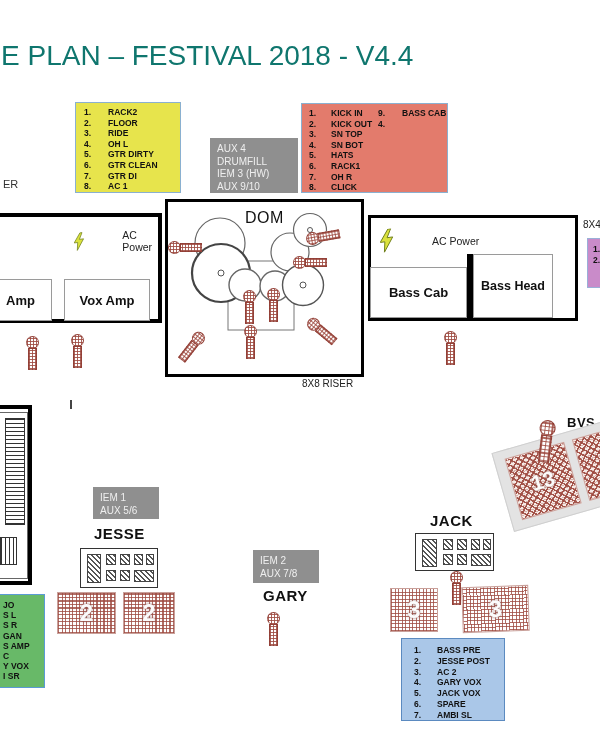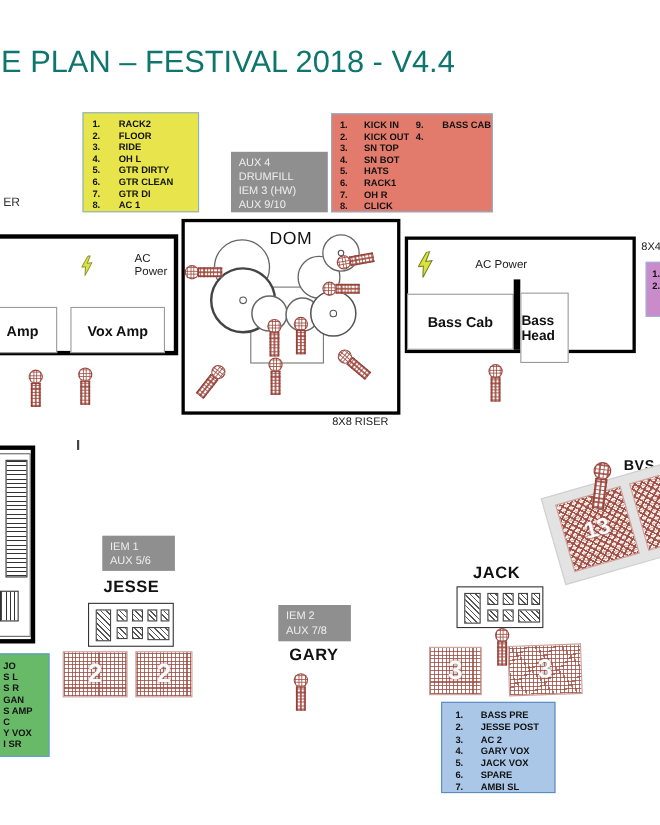--- a/index.html
+++ b/index.html
@@ -246,21 +246,21 @@
     <div class="acpower" style="left:9px;top:11px;">
       <svg width="15" height="23" viewBox="0 0 16 24" style="transform:rotate(-8deg);">
         <polygon points="10,0 0,13 5,13 3,24 14,9 8,9 13,0" fill="#dbe23d" stroke="#70801d" stroke-width="1"></polygon>
       </svg>
       <span>AC Power</span>
     </div>
     <div class="gearbox" style="left:-1px;top:49px;width:97px;height:51px;font-size:13px;">
       <span>Bass Cab</span>
     </div>
     <div style="position:absolute;left:96px;top:36px;width:6px;height:64px;background:#000;"></div>
-    <div class="gearbox" style="left:102px;top:48px;width:44px;height:64px;font-size:12.5px;">
+    <div class="gearbox" style="left:102px;top:36px;width:80px;height:64px;font-size:12.5px;">
       <span>Bass Head</span>
     </div>
   </div>
   <div class="riser-label" style="left:583px;top:219px;">8X4</div>
 
   <div class="pbox purple">
     <div class="rows">
       <div class="prow">
           <span class="pt">1.</span>
         </div>

